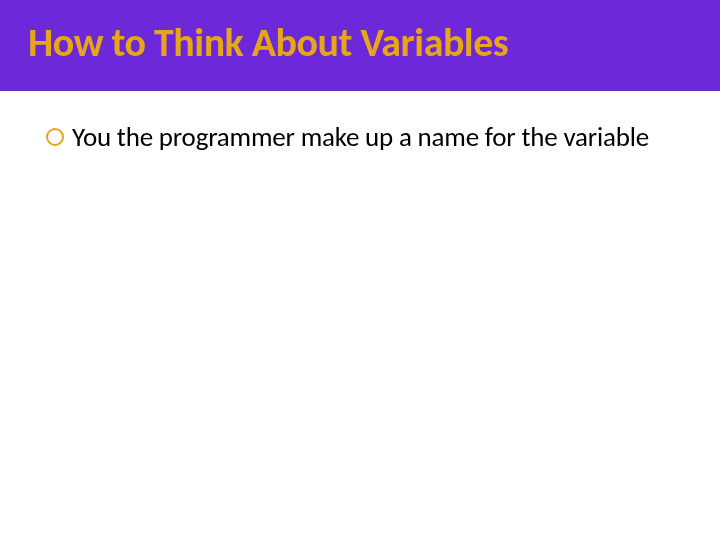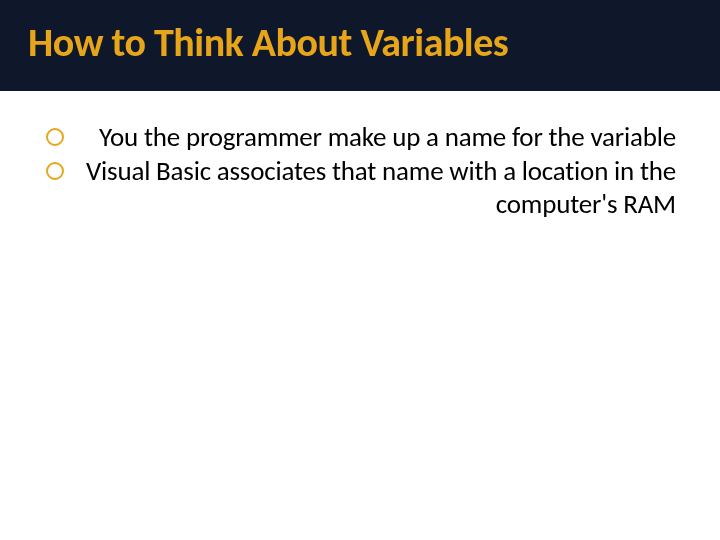--- a/index.html
+++ b/index.html
@@ -1,21 +1,21 @@
 <!DOCTYPE html>
 <html><head>
 <meta charset="utf-8">
 <style>
   * { margin: 0; padding: 0; box-sizing: border-box; }
   html, body { width: 720px; height: 540px; background: #fff; font-family: Calibri, "Segoe UI", Arial, sans-serif; overflow: hidden; }
   .slide { width: 720px; height: 540px; position: relative; background: #fff; }
-  .title-band { background: #0f172a; width: 100%; padding: 18px 28px 24px 28px; }
+  .title-band { background: #6d28d9; width: 100%; padding: 18px 28px 24px 28px; }
   .title-text { color: #e7a61a; font-size: 40px; font-weight: 600; letter-spacing: -0.5px; }
   .body-area { padding: 30px 44px 0 44px; }
-  .bullets { list-style: none; text-align: right; }
+  .bullets { list-style: none; }
   .bullets > li { position: relative; padding-left: 28px; color: #000; font-size: 27px; line-height: 1.2; margin-bottom: 2px; letter-spacing: -0.2px; }
   .bullets > li::before {
     content: "";
     position: absolute;
     left: 2px;
     top: 7px;
     width: 14px;
     height: 14px;
     border: 2.5px solid #e7a61a;
     border-radius: 50%;
@@ -25,16 +25,15 @@
 </head>
 <body>
 
 <div class="slide">
   <div class="title-band">
     <div class="title-text">How to Think About Variables</div>
   </div>
   <div class="body-area">
     <ul class="bullets">
       <li>You the programmer make up a name for the variable</li>
-      <li>Visual Basic associates that name with a location in the computer's RAM</li>
     </ul>
   </div>
 </div>
 
 </body></html>

